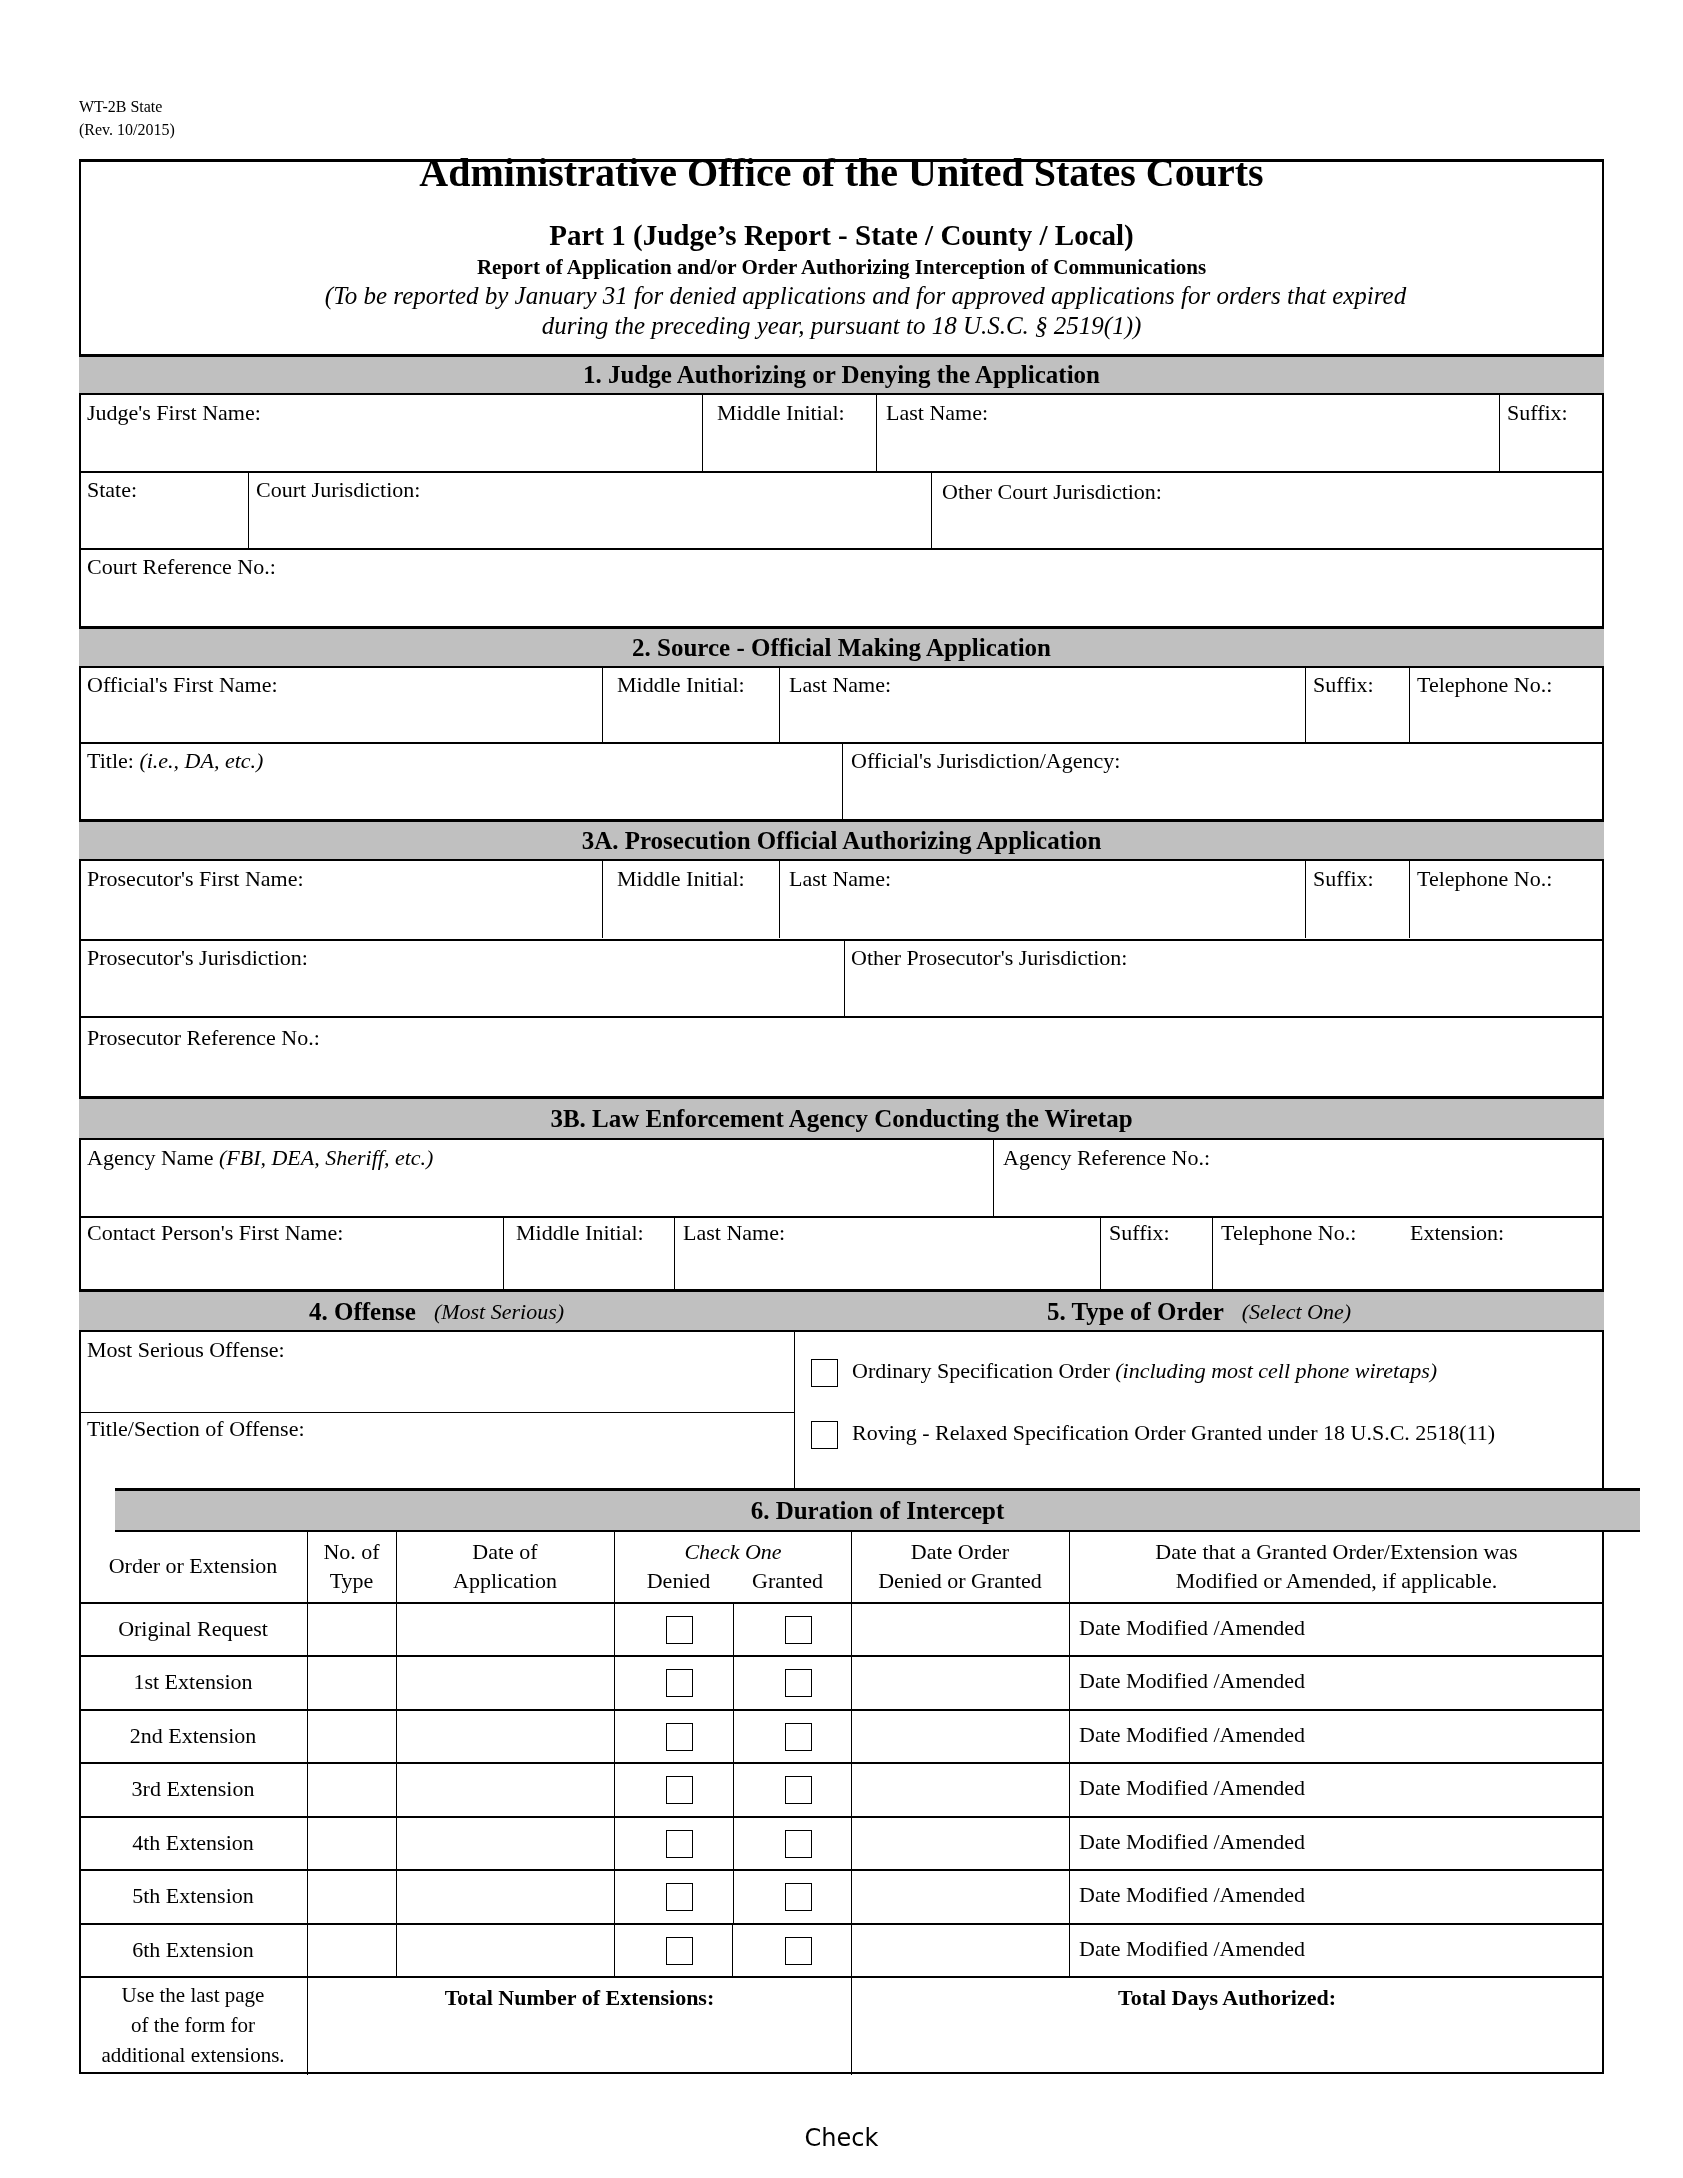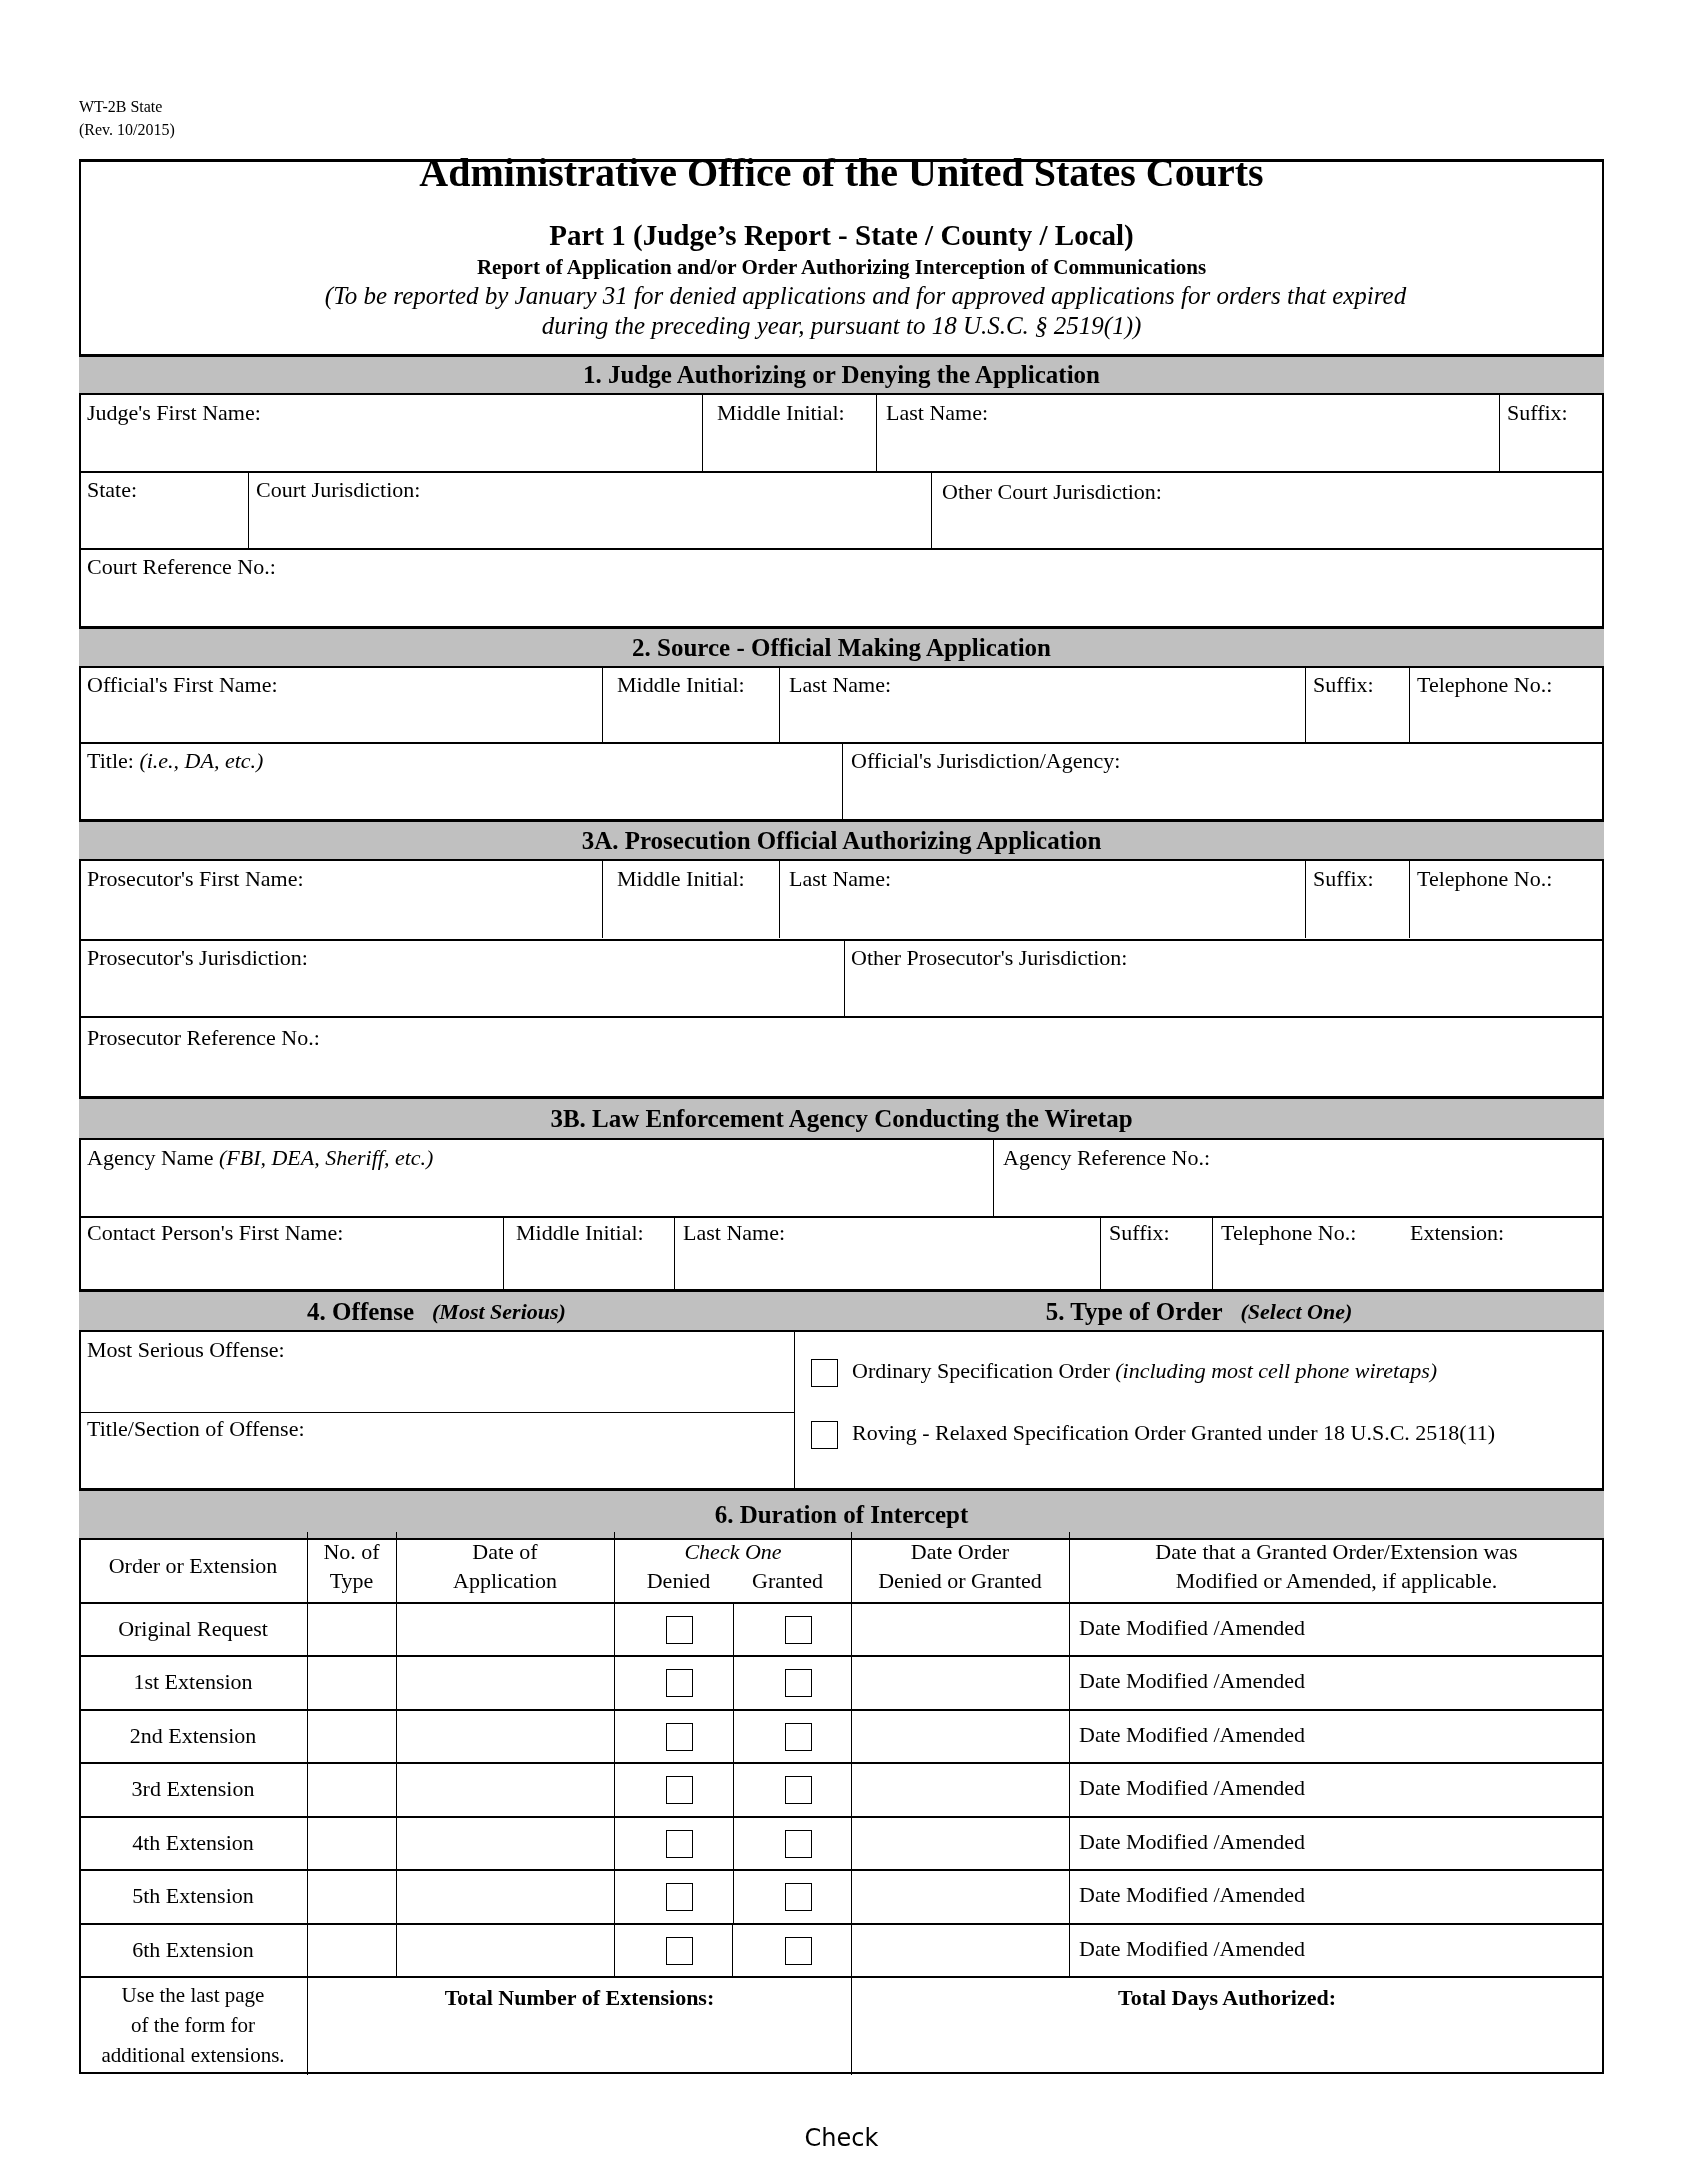--- a/index.html
+++ b/index.html
@@ -9,21 +9,21 @@
   .formid { left:79px; font-size:16px; line-height:20px; }
   .box { left:79px; top:159px; width:1525px; height:1915px; border:2px solid #000; border-top-width:3px; }
   .title { left:79px; width:1525px; text-align:center; }
   .t1 { top:149px; font-size:40px; font-weight:bold; line-height:48px; }
   .t2 { top:218px; font-size:29px; font-weight:bold; line-height:34px; }
   .t3 { top:251px; font-size:21px; font-weight:bold; line-height:32px; }
   .t4 { top:281px; font-size:25px; font-style:italic; line-height:30px;padding-left:48px; }
   .t5 { top:311px; font-size:25px; font-style:italic; line-height:30px; }
   .sec { left:79px; width:1525px; background:#c0c0c0; border-top:3px solid #000; border-bottom:2px solid #000;
          text-align:center; font-weight:bold; font-size:25px; display:flex; align-items:center; justify-content:center; }
-  .sec i { font-weight:bold; font-size:22px; margin-left:18px; }
+  .sec i { font-weight:normal; font-size:22px; margin-left:18px; }
   .hline { left:79px; width:1525px; height:0; border-top:2px solid #000; }
   .vline { width:0; border-left:1.5px solid #000; }
   .lbl { font-size:22px; line-height:26px; white-space:nowrap; }
   .lbl i { font-style:italic; }
   .cb { width:27px; height:28px; border:1.5px solid #000; background:#fff; }
   .cell-c { text-align:center; font-size:22px; line-height:28px; }
   .bold { font-weight:bold; }
   .page { left:0; width:1683px; top:2124px; text-align:center; font-family:"DejaVu Sans", sans-serif; font-size:24px; }
 </style>
 </head>
@@ -141,21 +141,21 @@
 <div class="abs lbl" style="left:87px;top:1416px;">Title/Section of Offense:</div>
 
 <div class="abs cb" style="left:811px;top:1359px;"></div>
 <div class="abs lbl" style="left:852px;top:1358px;">
   <span>Ordinary Specification Order</span>
   <i>(including most cell phone wiretaps)</i>
 </div>
 <div class="abs cb" style="left:811px;top:1421px;"></div>
 <div class="abs lbl" style="left:852px;top:1420px;">Roving - Relaxed Specification Order Granted under 18 U.S.C. 2518(11)</div>
 
-<div class="abs sec" style="top:1488px;height:52px;">
+<div class="abs sec" style="top:1488px;height:44px;margin-left:36px;">
   <span>6. Duration of Intercept</span>
 </div>
 
 <div class="abs vline" style="left:307px;top:1532px;height:543px;"></div>
 <div class="abs vline" style="left:396px;top:1532px;height:392px;"></div>
 <div class="abs vline" style="left:614px;top:1532px;height:392px;"></div>
 <div class="abs vline" style="left:733px;top:1603px;height:321px;"></div>
 <div class="abs vline" style="left:851px;top:1532px;height:543px;"></div>
 <div class="abs vline" style="left:1069px;top:1532px;height:392px;"></div>
 

